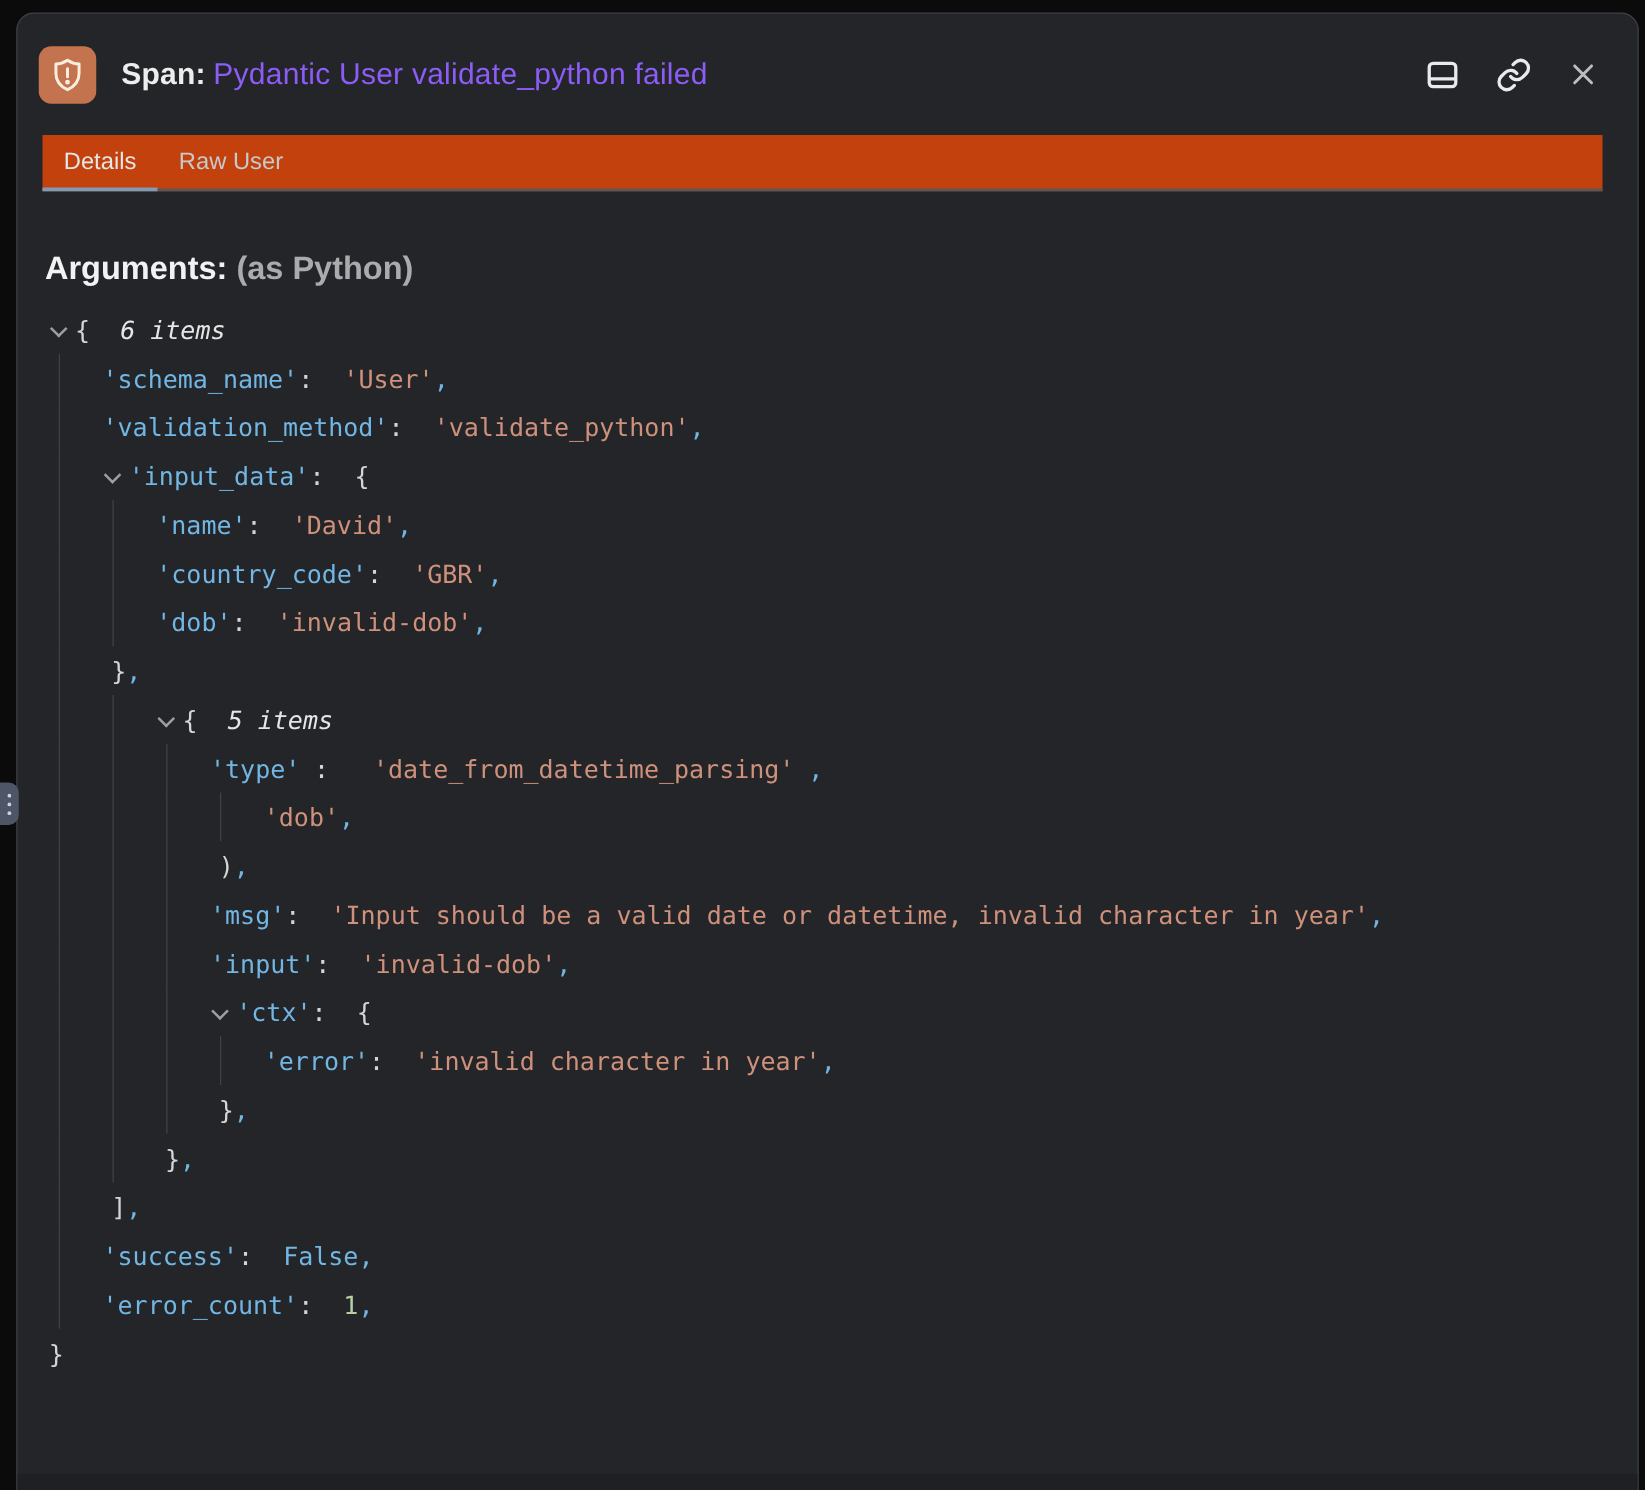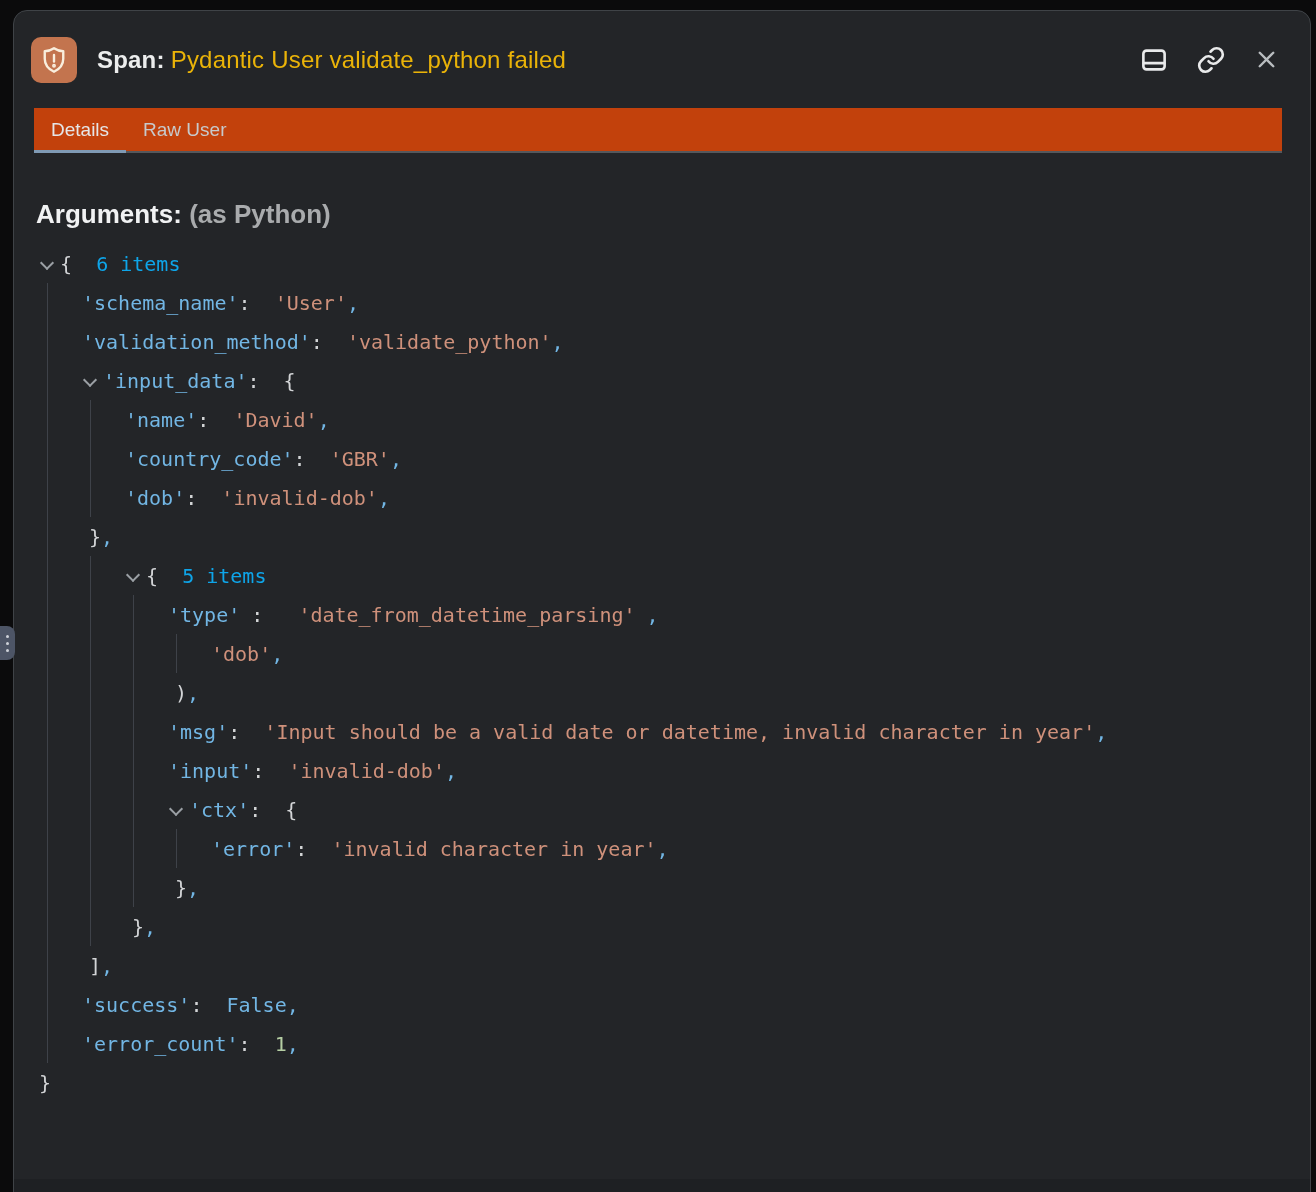--- a/index.html
+++ b/index.html
@@ -6,21 +6,21 @@
   .stage{position:relative;width:1316px;height:1192px;font-family:"Liberation Sans",sans-serif;}
 
   .panel{position:absolute;left:13px;top:10px;width:1298px;height:1400px;box-sizing:border-box;
          background:#232528;border:1px solid #3f4347;border-radius:14px;}
 
   
   .header{display:flex;align-items:center;height:97px;padding-left:17px;box-sizing:border-box;}
   .badge{width:46px;height:46px;border-radius:10px;background:#c3744e;display:flex;align-items:center;justify-content:center;flex:0 0 auto;}
   .title{margin-left:20px;font-size:24px;letter-spacing:.2px;white-space:nowrap;}
   .title-strong{font-weight:bold;color:#eceded;}
-  .title-rest{font-weight:400;color:#eab308;margin-left:6px;}
+  .title-rest{font-weight:400;color:#8b5cf6;margin-left:6px;}
   .header-actions{margin-left:auto;display:flex;align-items:center;gap:27px;padding-right:30px;}
   .header-actions span{display:inline-flex;cursor:pointer;}
 
   
   .tabbar{margin:0 28px 0 20px;height:43px;background:#c2410c;border-bottom:2px solid #55585c;
           display:flex;align-items:stretch;position:relative;}
   .tab{padding:0 17px;display:flex;align-items:center;font-size:19px;color:#c7c9cb;position:relative;cursor:pointer;}
   .tab.active{color:#e5e6e7;}
   .tab.active::after{content:'';position:absolute;left:0;right:0;bottom:-2px;height:3px;background:#7f9ab4;}
 
@@ -34,21 +34,21 @@
   .guide{position:absolute;top:0;bottom:0;width:1px;background:#3e4249;}
   .chev{display:inline-block;width:21px;height:16px;position:relative;flex:0 0 auto;cursor:pointer;}
   .chev::before{content:'';position:absolute;left:3px;top:2px;width:8px;height:8px;
                 border-right:2px solid #9ba0a5;border-bottom:2px solid #9ba0a5;transform:rotate(45deg);}
   .tok-key{color:#72b6e4;}
   .tok-str{color:#cf917b;}
   .tok-num{color:#b6cfa4;}
   .tok-kw{color:#72b6e4;}
   .tok-punct{color:#d3d5d7;}
   .tok-comma{color:#72b6e4;}
-  .tok-meta{color:#0ea5e9;}
+  .tok-meta{color:#e5e5e5;font-style:italic;}
 
   .bottom-band{position:absolute;left:0;right:0;top:1168px;height:14px;background:#1e2023;}
 
   .drag-handle{position:absolute;left:0;top:626px;width:15px;height:34px;background:#4d5566;
                border-radius:0 8px 8px 0;display:flex;flex-direction:column;align-items:center;
                justify-content:center;gap:4px;cursor:grab;z-index:5;}
   .drag-handle .dot{width:3px;height:3px;border-radius:50%;background:#ced2d9;}
 
   svg{display:block;}
 </style>

